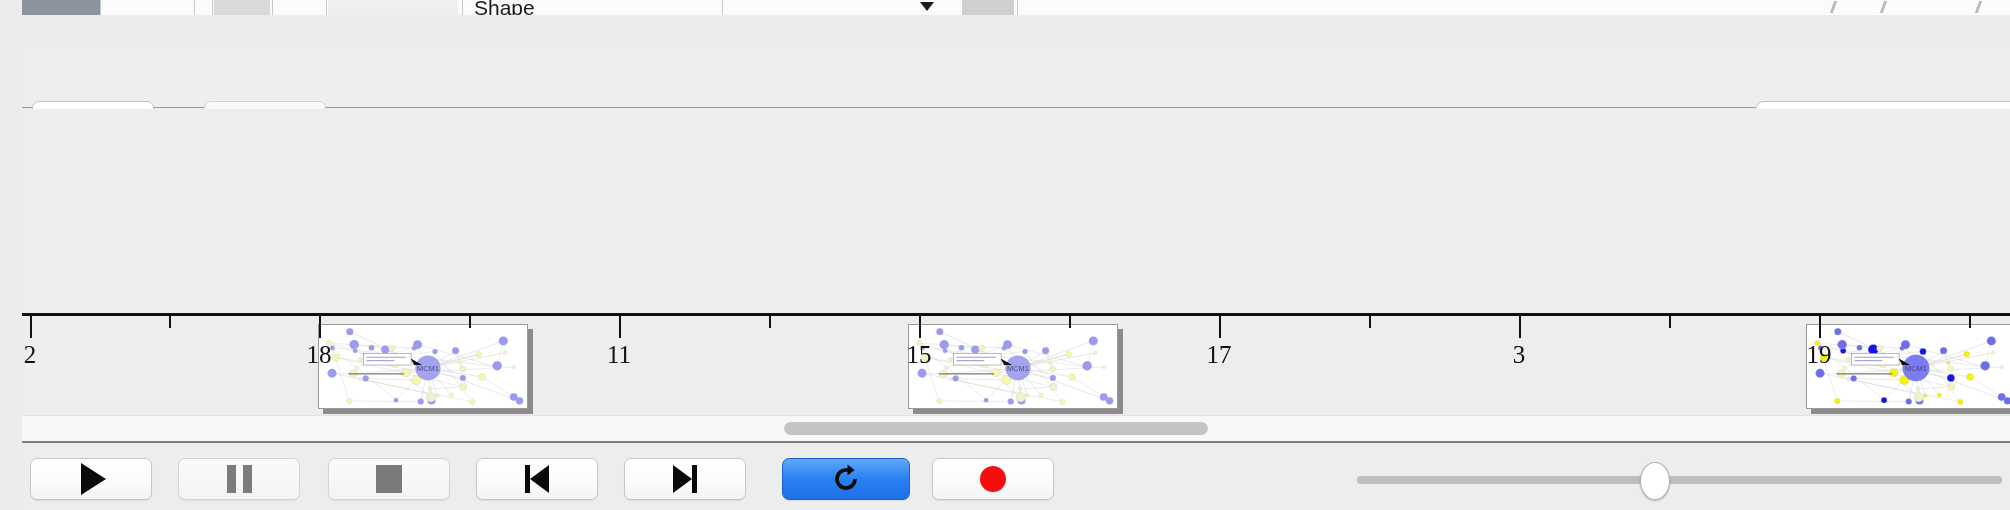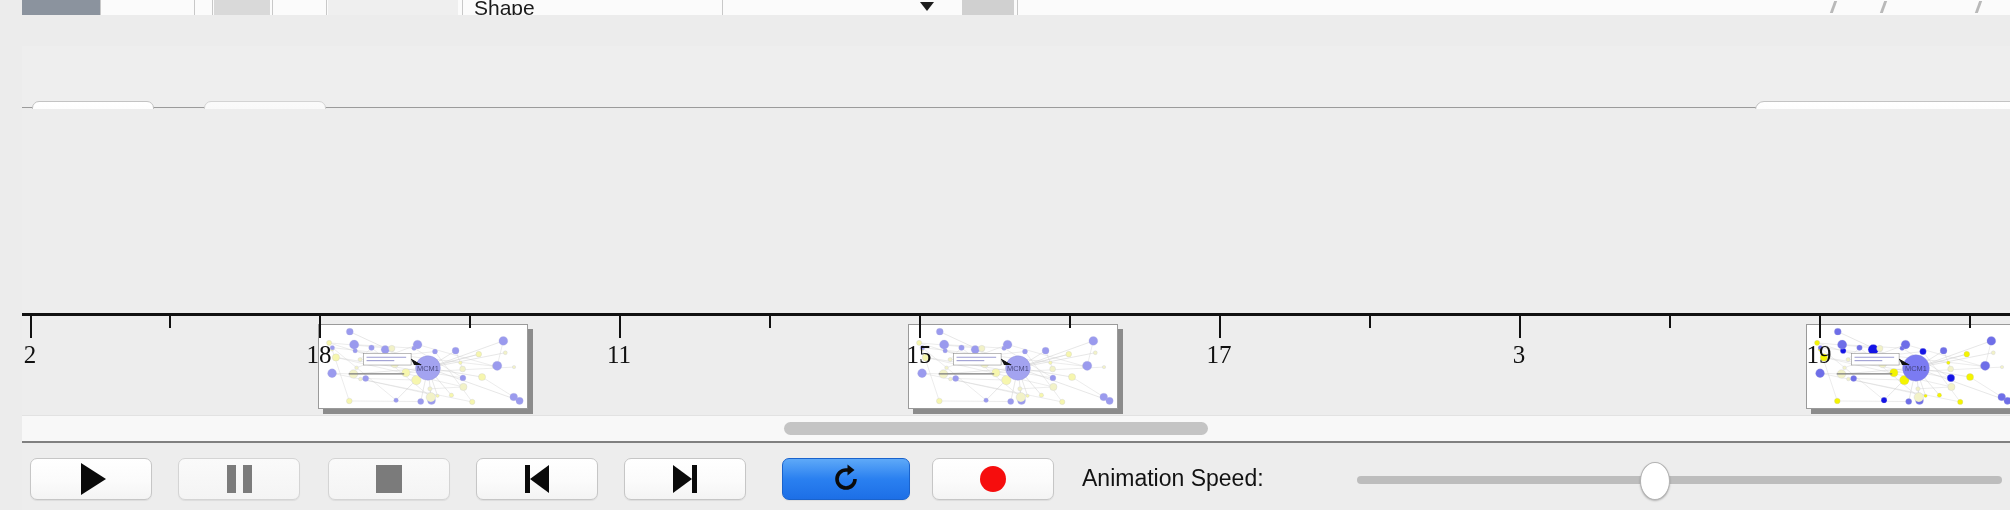--- a/index.html
+++ b/index.html
@@ -757,21 +757,20 @@
       <svg width="32" height="32" viewBox="0 0 32 32">
         <path d="M25 16 A9 9 0 1 1 16 7 L22 7" fill="none" stroke="#0a0a0a" stroke-width="3.6" stroke-linecap="butt"></path>
         <path d="M17.5 1.5 L24.5 7 L17.5 12.5 Z" fill="#0a0a0a"></path>
       </svg>
     </div>
 
     <div class="pbtn b-rec">
       <div class="ico-rec"></div>
     </div>
 
-    <div class="speed-label">Animation Speed:</div>
 
     <div class="slider">
       <div class="slider-track"></div>
       <div class="slider-thumb" id="speed-thumb" style="left: 296.7px;"></div>
     </div>
   </div>
 
 </div>
 
 </body></html>

